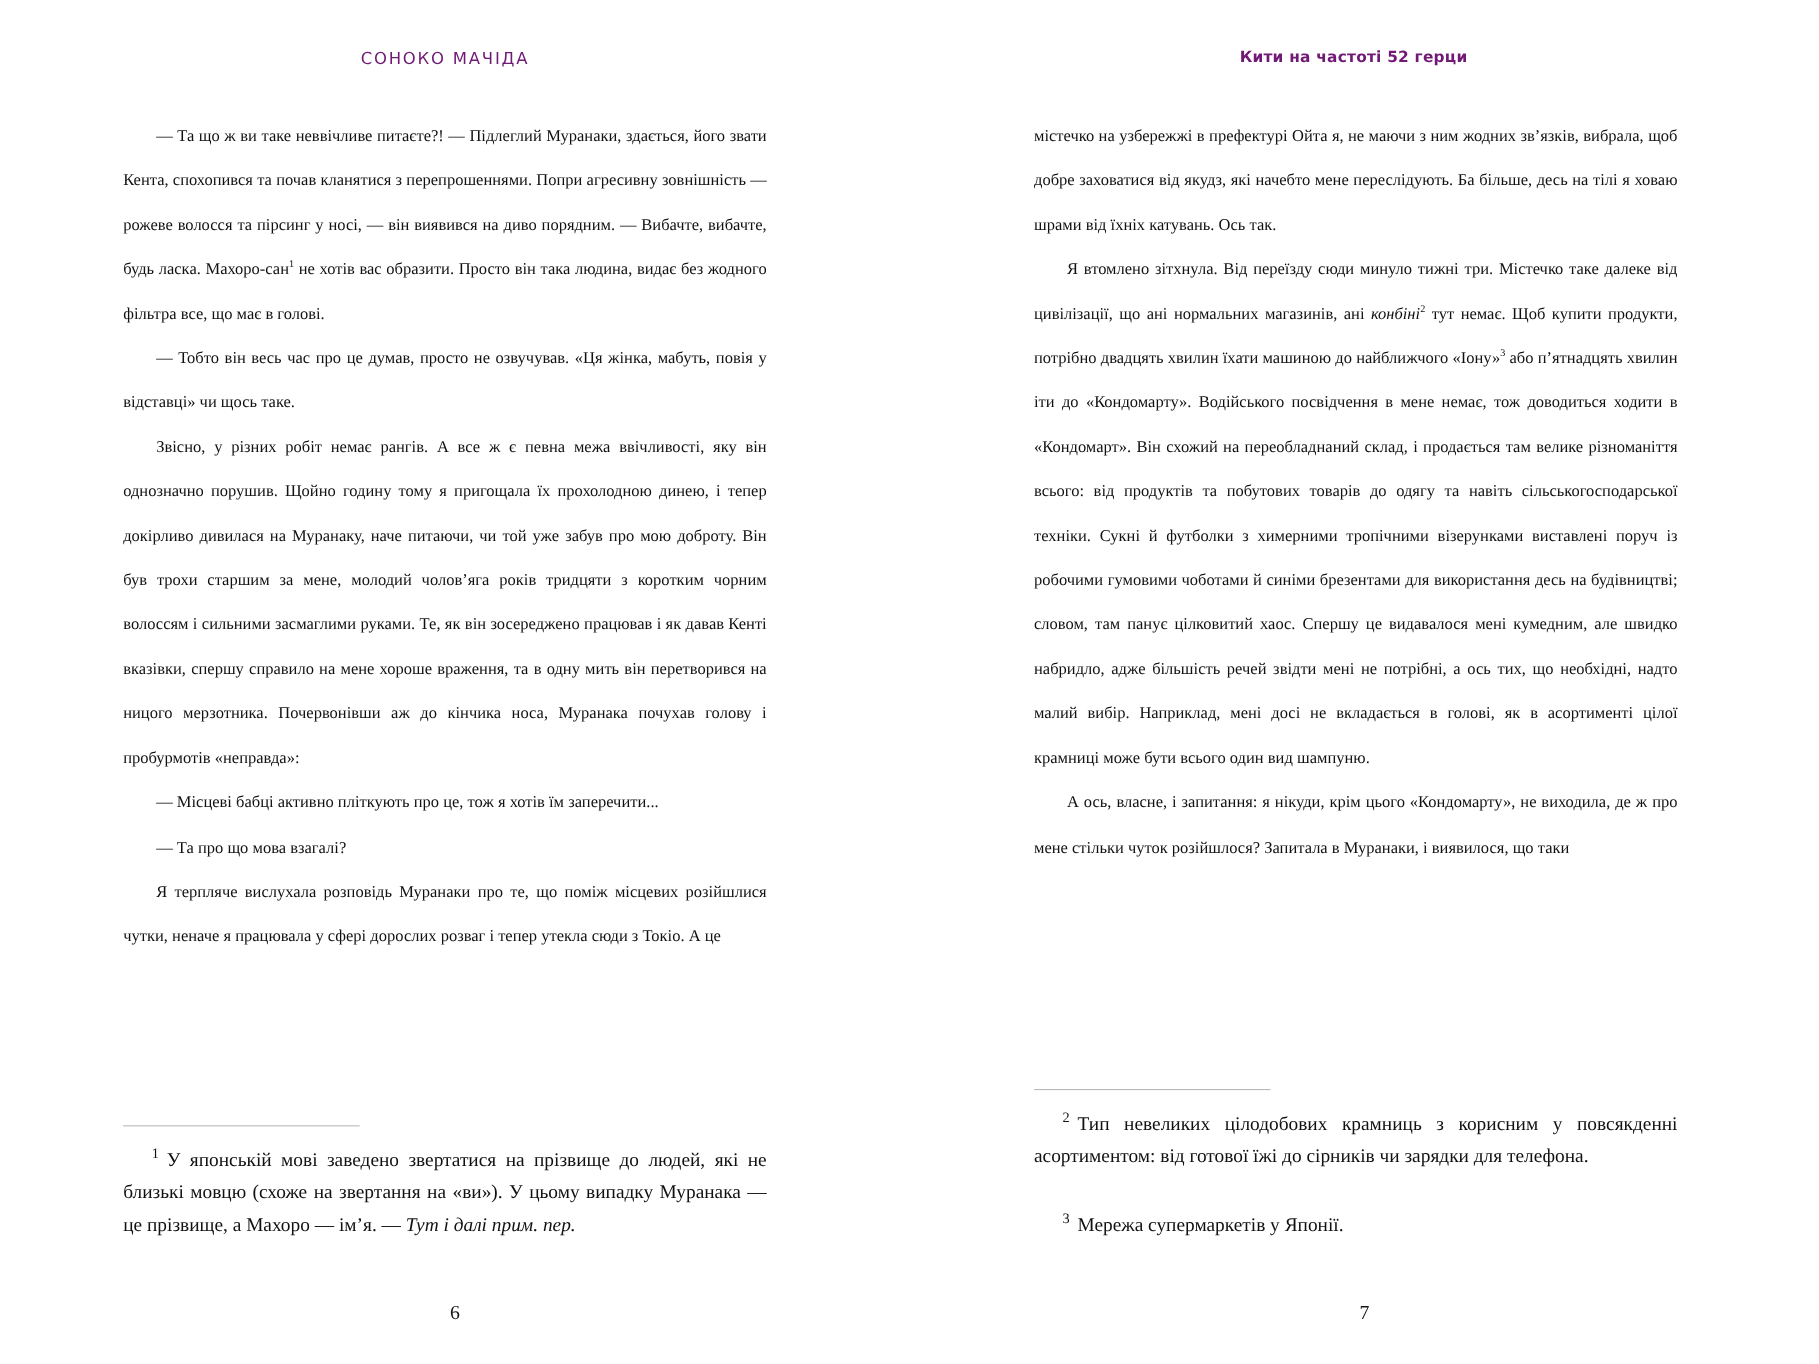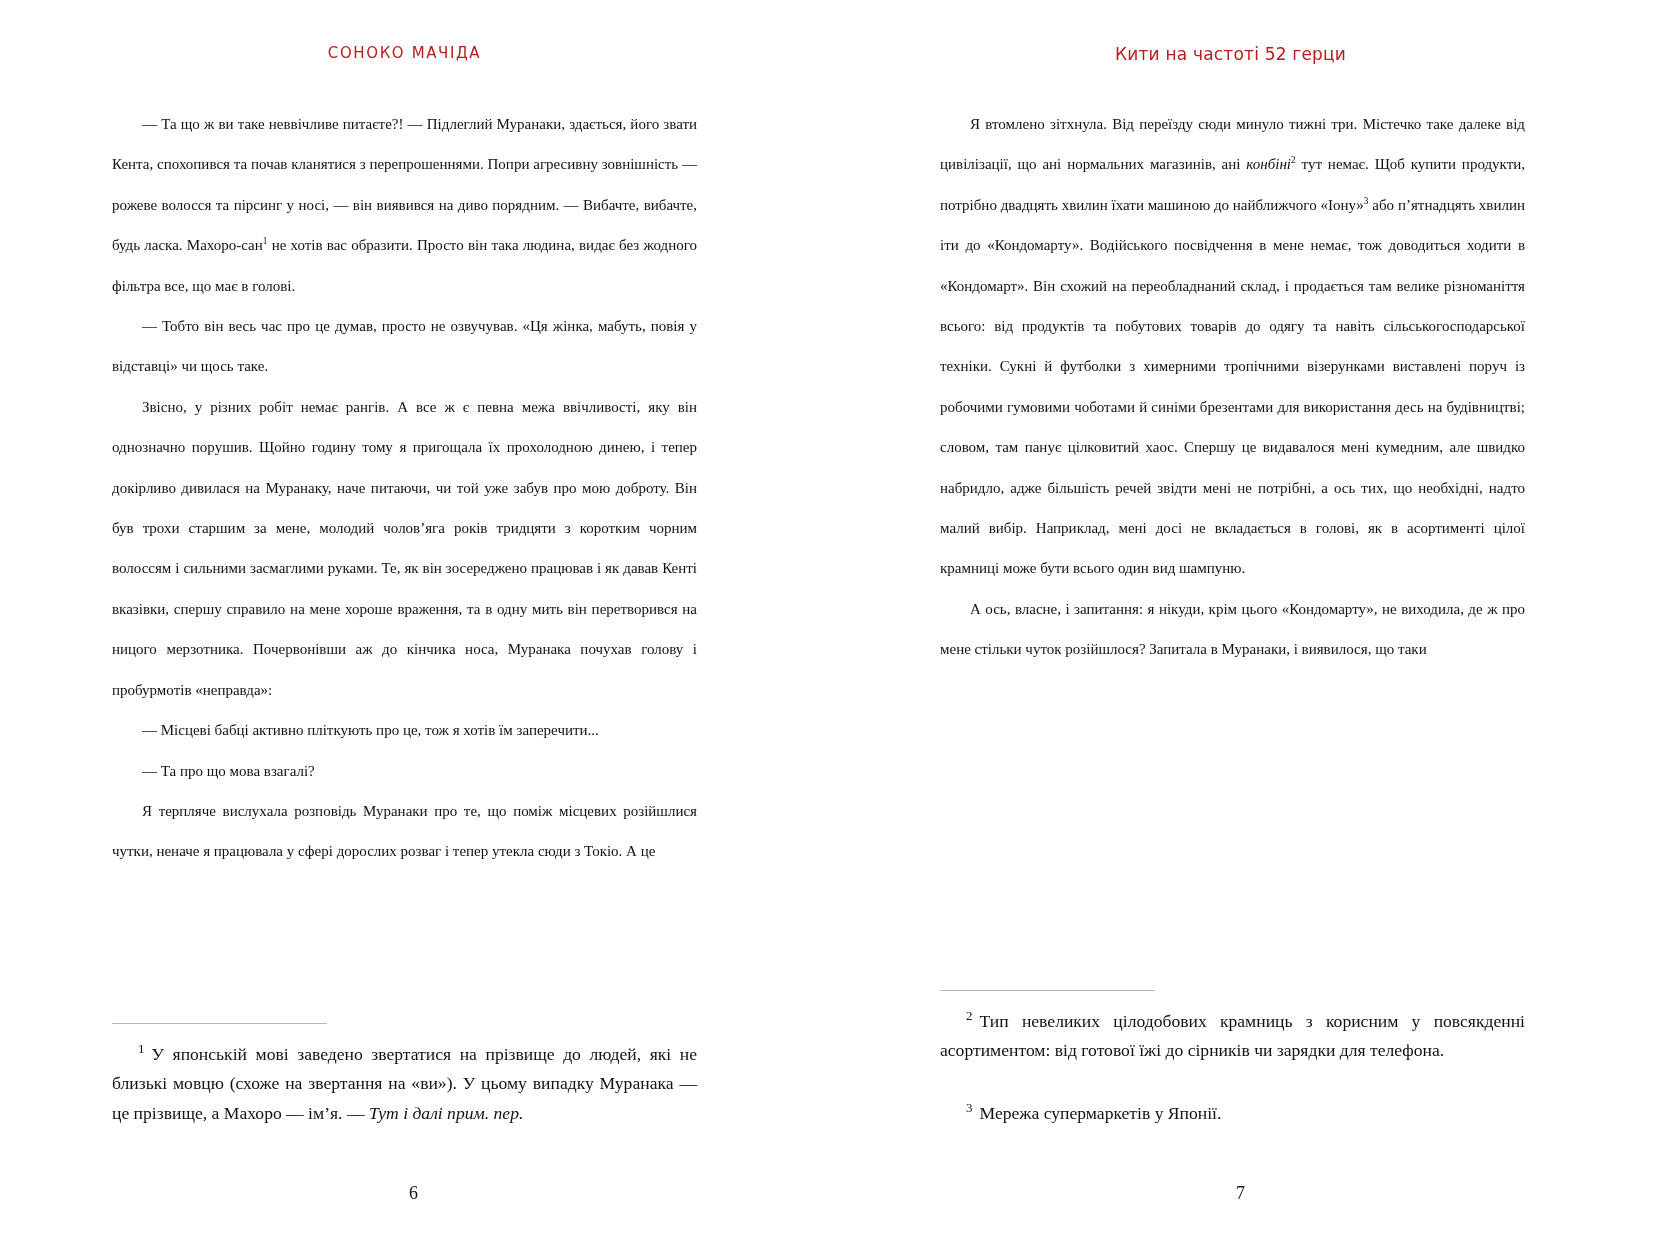--- a/index.html
+++ b/index.html
@@ -30,31 +30,31 @@
   }
   .page-left  { padding: 44px 130px 0 112px; }
   .page-right { padding: 44px 133px 0 113px; }
 
   .running-head {
     height: 34px;
     font-family: "DejaVu Sans", "Liberation Sans", sans-serif;
     font-size: 15.5px;
     letter-spacing: 0.9px;
     text-align: center;
-    color: #b91c1c;
+    color: #701a75;
     white-space: nowrap;
   }
   .running-head-left {
     font-weight: 400;
     letter-spacing: 1.6px;
     font-size: 15px;
   }
   .running-head-right {
-    font-weight: 400;
-    font-size: 17px;
+    font-weight: 700;
+    font-size: 14px;
     letter-spacing: 0.2px;
   }
 
   .body-block {
     margin-top: 26px;
     width: 585px;
   }
   .para {
     margin: 0;
     text-align: justify;
@@ -144,20 +144,21 @@
 
     <div class="folio">6</div>
   </div>
 
   <div class="page page-right">
 
     <div class="running-head running-head-right">Кити на частоті 52 герци</div>
 
     <div class="body-block">
 
+      <p class="para" style="text-indent:0">містечко на узбережжі в префектурі Ойта я, не маючи з ним жодних зв’язків, вибрала, щоб добре заховатися від якудз, які начебто мене переслідують. Ба більше, десь на тілі я ховаю шрами від їхніх катувань. Ось так.</p>
 
 
       <p class="para"><span>Я втомлено зітхнула. Від переїзду сюди минуло тижні три. Містечко таке далеке від цивілізації, що ані нормальних магазинів, ані </span><i>конбіні</i><sup>2</sup><span> тут немає. Щоб купити продукти, потрібно двадцять хвилин їхати машиною до найближчого «Іону»</span><sup>3</sup><span> або п’ятнадцять хвилин іти до «Кондомарту». Водійського посвідчення в мене немає, тож доводиться ходити в «Кондомарт». Він схожий на переобладнаний склад, і продається там велике різноманіття всього: від продуктів та побутових товарів до одягу та навіть сільськогосподарської техніки. Сукні й футболки з химерними тропічними візерунками виставлені поруч із робочими гумовими чоботами й синіми брезентами для використання десь на будівництві; словом, там панує цілковитий хаос. Спершу це видавалося мені кумедним, але швидко набридло, адже більшість речей звідти мені не потрібні, а ось тих, що необхідні, надто малий вибір. Наприклад, мені досі не вкладається в голові, як в асортименті цілої крамниці може бути всього один вид шампуню.</span></p>
 
       <p class="para">А ось, власне, і запитання: я нікуди, крім цього «Кондомарту», не виходила, де ж про мене стільки чуток розійшлося? Запитала в Муранаки, і виявилося, що таки</p>
 
     </div>
 
     <div class="footnote-zone">
       <div class="footnote-rule"></div>

